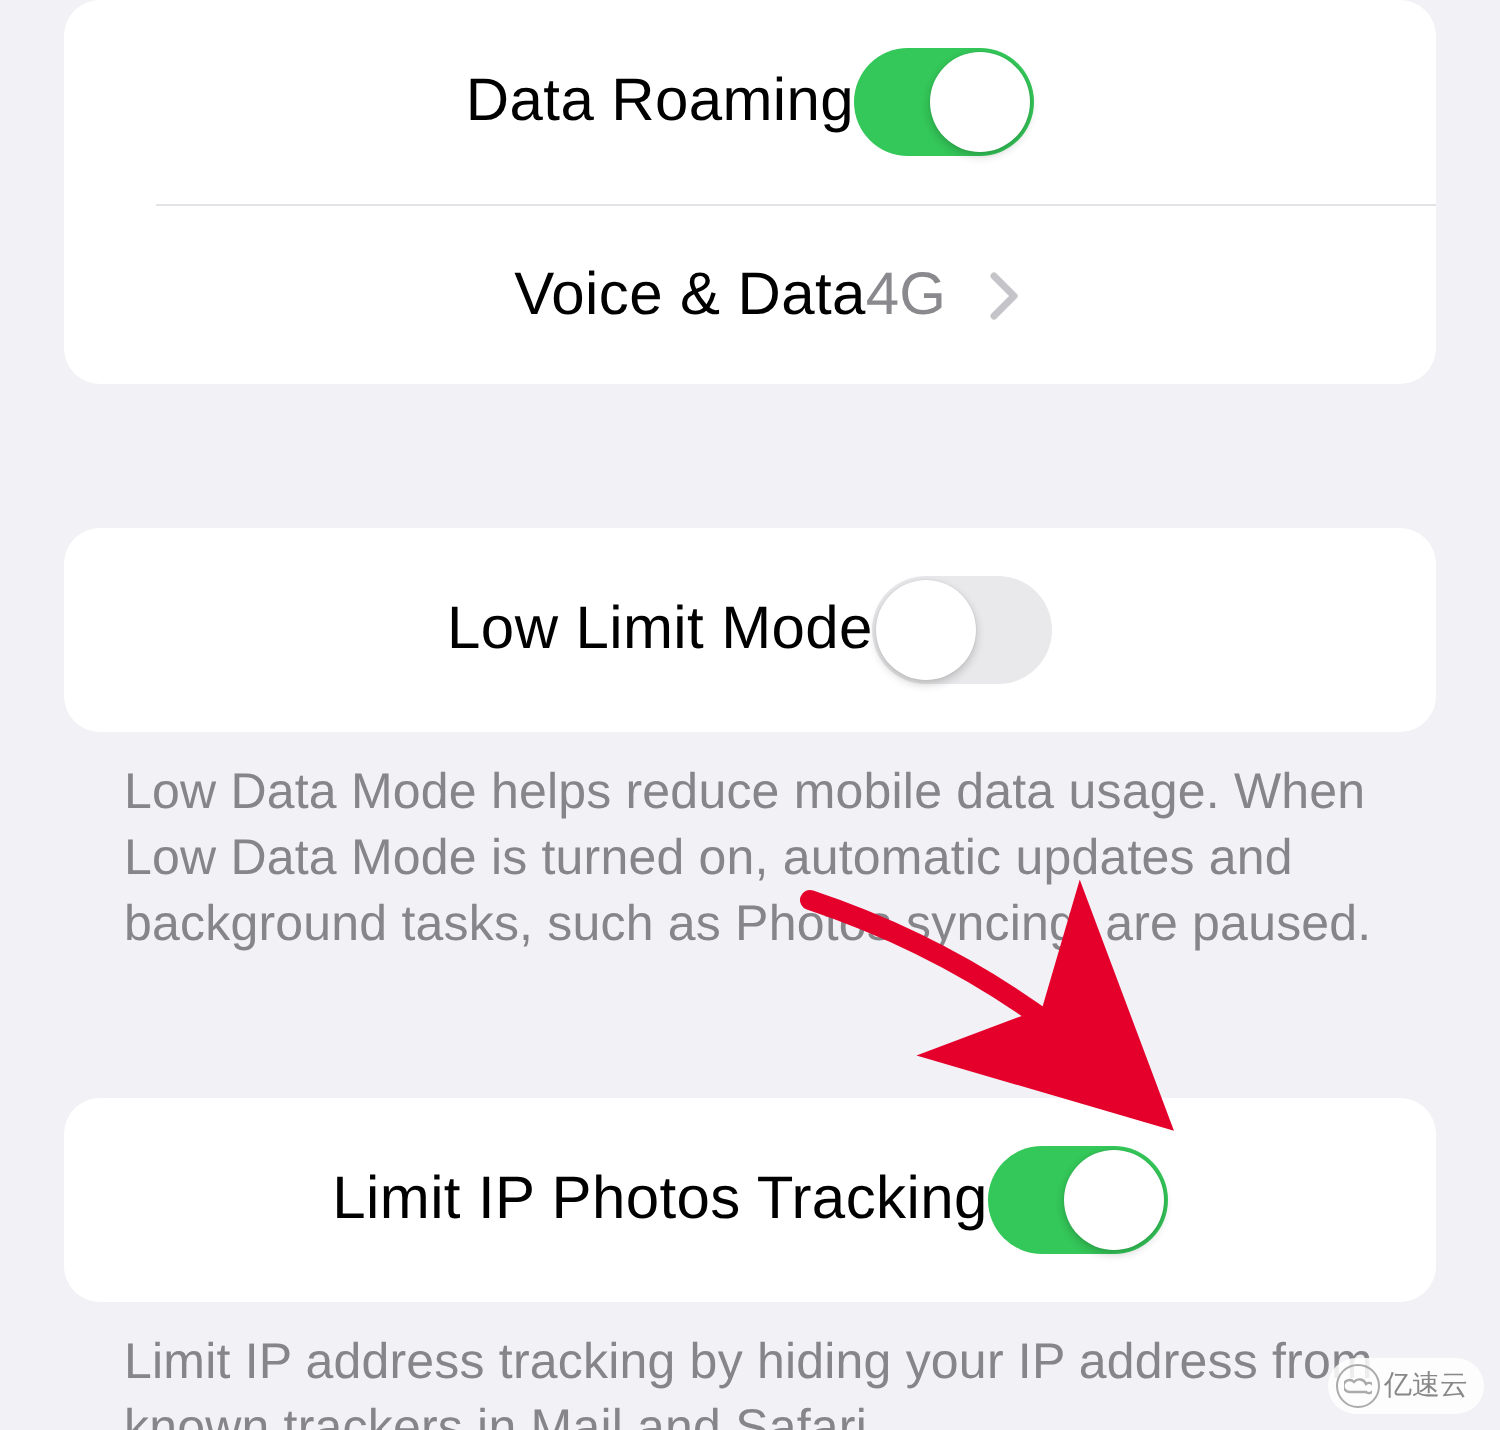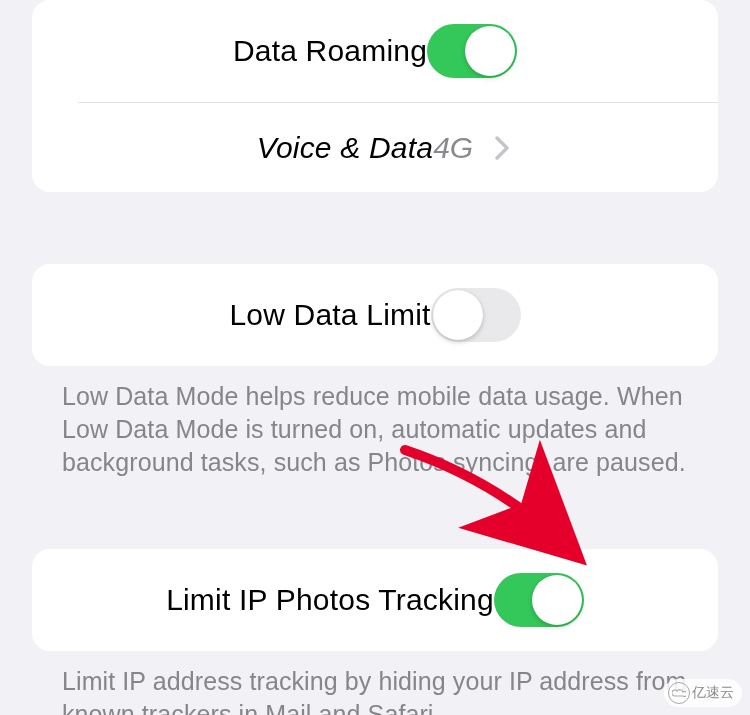--- a/index.html
+++ b/index.html
@@ -24,21 +24,20 @@
       display: flex;
       align-items: center;
       justify-content: center;
       padding: 24px 30px;
       min-height: 90px;
     }
     .row + .row {
       border-top: 1px solid #e3e3e7;
       margin-left: 46px;
       padding-left: 0;
-      font-style: italic;
     }
     .row-label {
       font-size: 30px;
       font-weight: 400;
       color: #000;
       letter-spacing: 0.2px;
     }
     .row-right {
       display: flex;
       align-items: center;
@@ -129,21 +128,21 @@
         <svg width="14" height="24" viewBox="0 0 14 24" fill="none">
           <path d="M2 2 L12 12 L2 22" stroke="currentColor" stroke-width="3.5" stroke-linecap="round" stroke-linejoin="round"></path>
         </svg>
       </span>
     </div>
   </div>
 </div>
 
 <div class="group group-2">
   <div class="row">
-    <span class="row-label">Low Data Limit</span>
+    <span class="row-label">Low Limit Mode</span>
     <div class="toggle off">
       <div class="toggle-knob"></div>
     </div>
   </div>
 </div>
 <div class="footer-text">Low Data Mode helps reduce mobile data usage. When Low Data Mode is turned on, automatic updates and background tasks, such as Photos syncing, are paused.</div>
 
 <div class="group group-3">
   <div class="row">
     <span class="row-label">Limit IP Photos Tracking</span>

